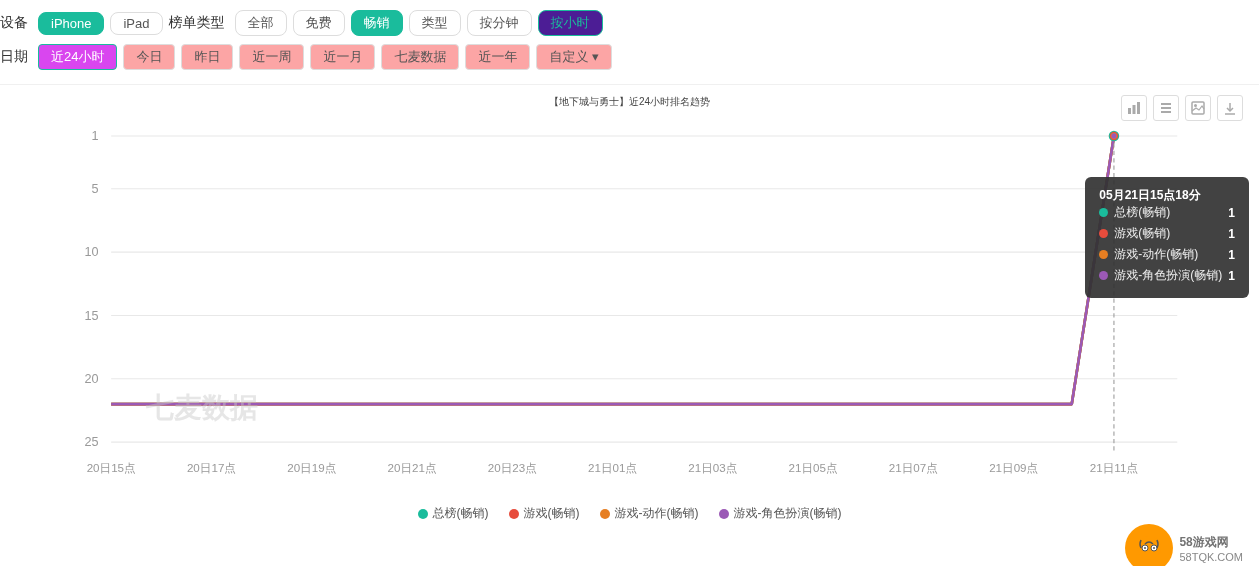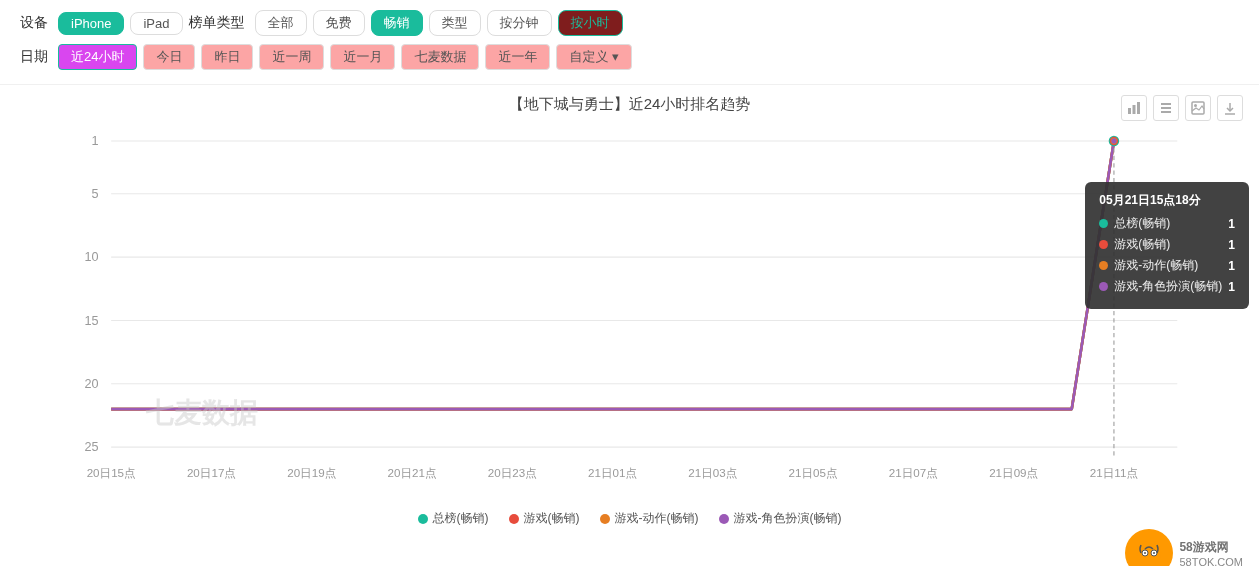--- a/index.html
+++ b/index.html
@@ -1,41 +1,41 @@
 <!DOCTYPE html>
 <html><head>
   <meta charset="utf-8">
   <style>
     * { box-sizing: border-box; margin: 0; padding: 0; }
     body { font-family: -apple-system, BlinkMacSystemFont, 'PingFang SC', 'Microsoft YaHei', sans-serif; background: #fff; font-size: 13px; color: #333; width: 1259px; }
 
-    .top-bar { padding: 10px 20px 6px; border-bottom: 1px solid #f0f0f0; }
+    .top-bar { padding: 10px 0 6px; border-bottom: 1px solid #f0f0f0; }
     .filter-row { display: flex; align-items: center; margin-bottom: 8px; }
     .filter-label { font-size: 14px; color: #333; margin-right: 10px; font-weight: 500; min-width: 28px; }
 
     .tag { display: inline-flex; align-items: center; justify-content: center; padding: 3px 12px; border-radius: 8px; border: 1px solid #ddd; cursor: pointer; margin-right: 6px; font-size: 13px; color: #555; background: #fff; }
     .tag.active-teal { background: #1abc9c; border-color: #1abc9c; color: #fff; }
-    .tag.active-outline-teal { background: #7f1d1d; border-color: #1abc9c; color: #1abc9c; }
+    .tag.active-outline-teal { background: #4c1d95; border-color: #1abc9c; color: #1abc9c; }
 
     .date-tag { display: inline-flex; align-items: center; justify-content: center; padding: 3px 12px; border-radius: 4px; border: 1px solid #ddd; cursor: pointer; margin-right: 6px; font-size: 13px; color: #555; background: #fca5a5; }
     .date-tag.active { background: #d946ef; border-color: #1abc9c; color: #fff; }
 
     .chart-area { position: relative; padding: 10px 10px 50px 10px; }
-    .chart-title { text-align: center; font-size: 15px; color: #444; margin-bottom: 8px; }
+    .chart-title { text-align: center; font-size: 10px; color: #444; margin-bottom: 8px; }
     .chart-icons { position: absolute; top: 10px; right: 16px; display: flex; gap: 6px; }
     .chart-icon-btn { width: 26px; height: 26px; border: 1px solid #ddd; border-radius: 3px; display: flex; align-items: center; justify-content: center; cursor: pointer; color: #666; font-size: 14px; background: #fff; }
 
     .chart-container { position: relative; width: 100%; height: 400px; }
 
     svg.chart-svg { width: 100%; height: 100%; }
 
     .watermark { position: absolute; bottom: 80px; left: 120px; font-size: 28px; color: rgba(200,200,200,0.5); font-weight: bold; pointer-events: none; }
 
     .tooltip-box { position: absolute; top: 185px; right: 60px; background: rgba(50,50,50,0.92); color: #fff; border-radius: 6px; padding: 10px 14px; font-size: 12px; min-width: 160px; }
-    .tooltip-title { font-size: 12px; font-weight: bold; margin-bottom: 6px; color: #fff; }
+    .tooltip-title { font-size: 12px; font-weight: bold; margin-bottom: 0; color: #fff; }
     .tooltip-row { display: flex; align-items: center; margin-bottom: 4px; gap: 6px; }
     .tooltip-dot { width: 9px; height: 9px; border-radius: 50%; flex-shrink: 0; }
     .tooltip-label { flex: 1; color: #eee; }
     .tooltip-val { color: #fff; font-weight: bold; }
 
     .legend { display: flex; justify-content: center; gap: 20px; margin-top: 8px; flex-wrap: wrap; }
     .legend-item { display: flex; align-items: center; gap: 5px; font-size: 12px; color: #555; }
     .legend-dot { width: 10px; height: 10px; border-radius: 50%; }
   </style>
 </head>

